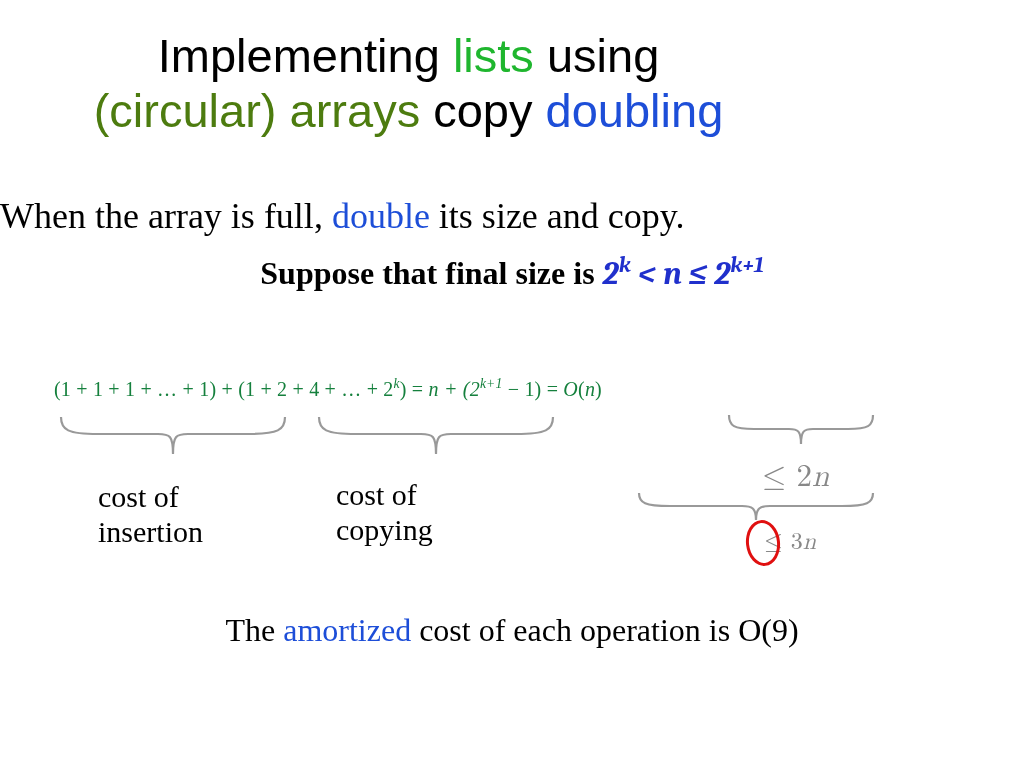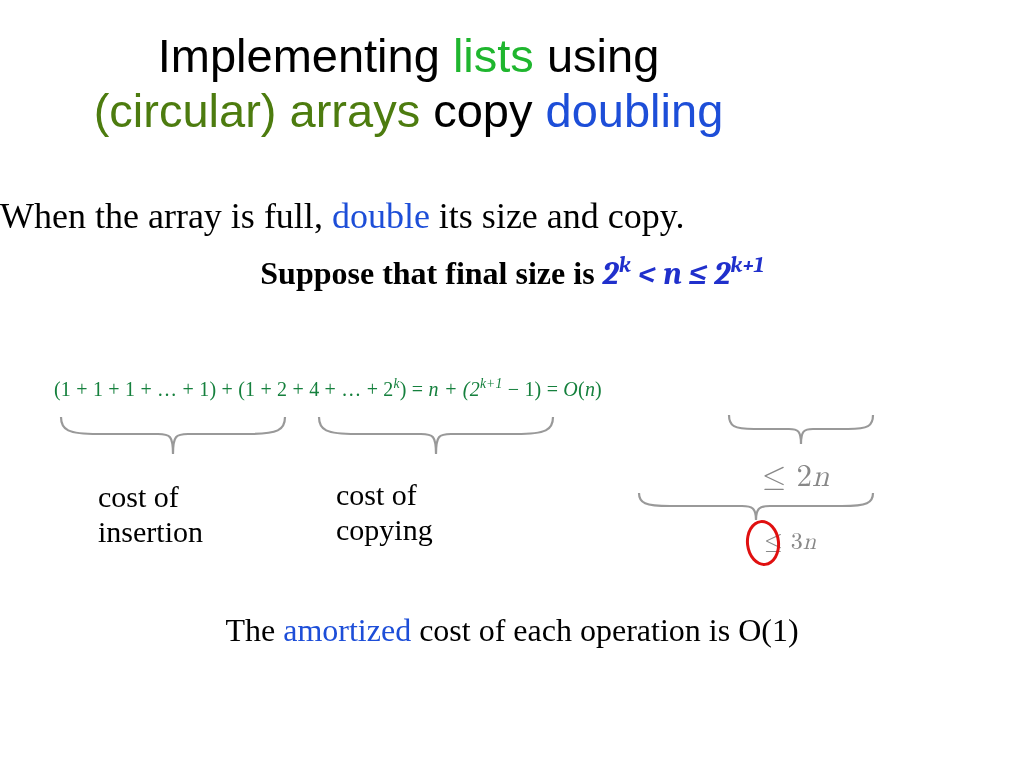--- a/index.html
+++ b/index.html
@@ -147,16 +147,16 @@
   <div class="lbl-2n">
     <span>≤ 2</span><span class="it">n</span>
   </div>
   <div class="lbl-3n">
     <span>≤ 3</span><span class="it">n</span>
   </div>
 
   <div class="ring" style="left:746px; top:520px; width:28px; height:40px;"></div>
 
   <div class="bottom">
-    <span>The </span><span class="red">amortized</span><span> cost of each operation is O(1)</span>
+    <span>The </span><span class="red">amortized</span><span> cost of each operation is O(9)</span>
   </div>
 
 </div>
 
 </body></html>

